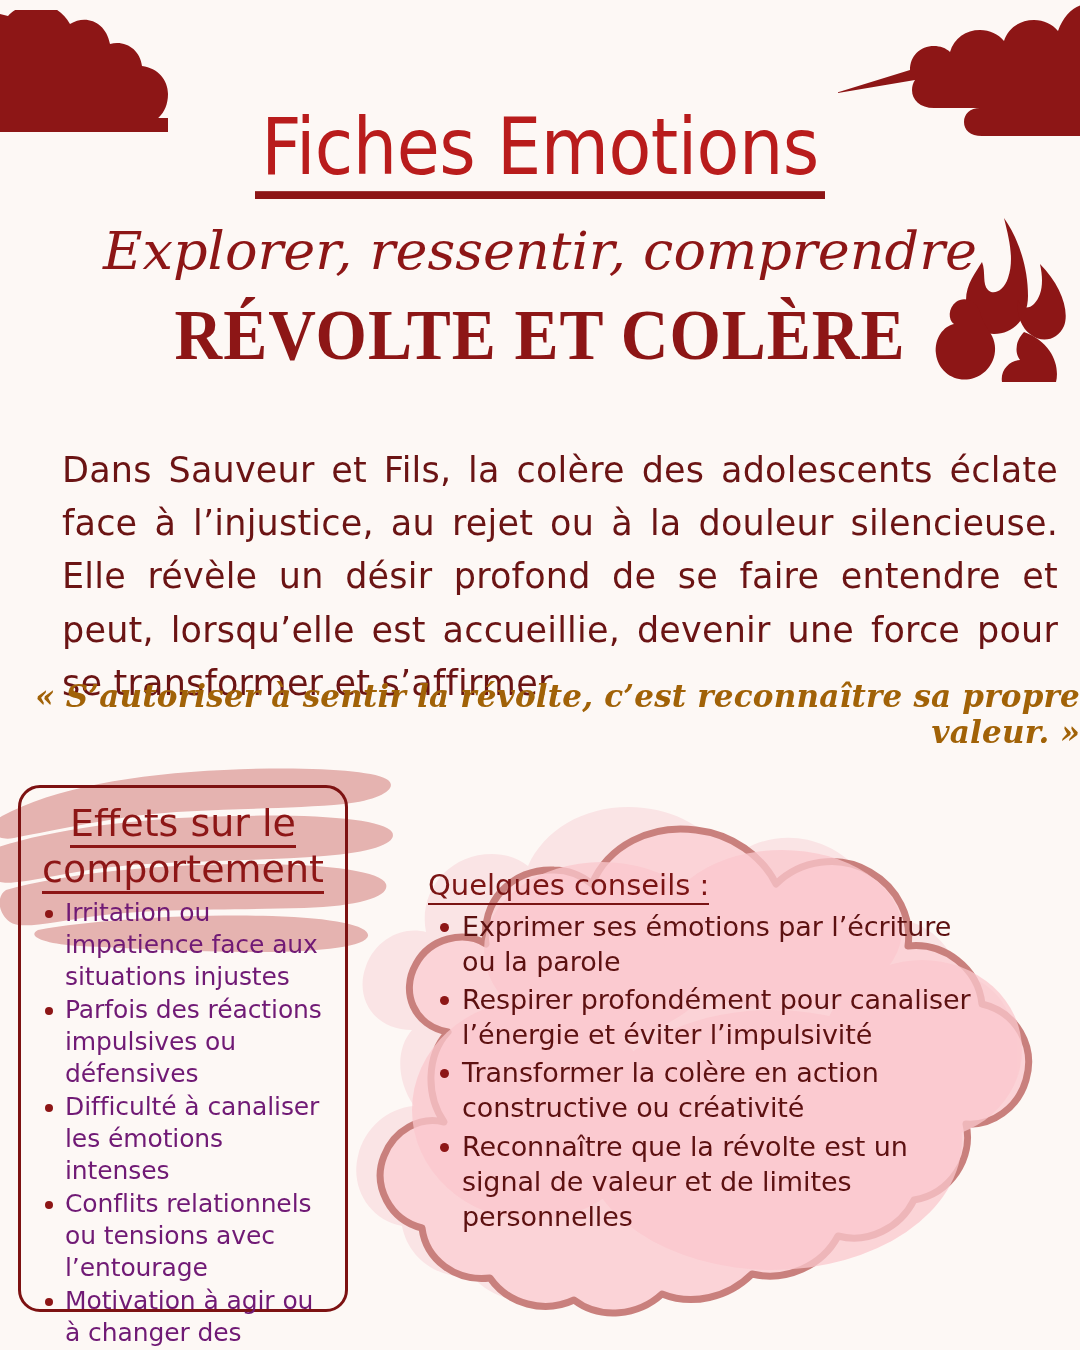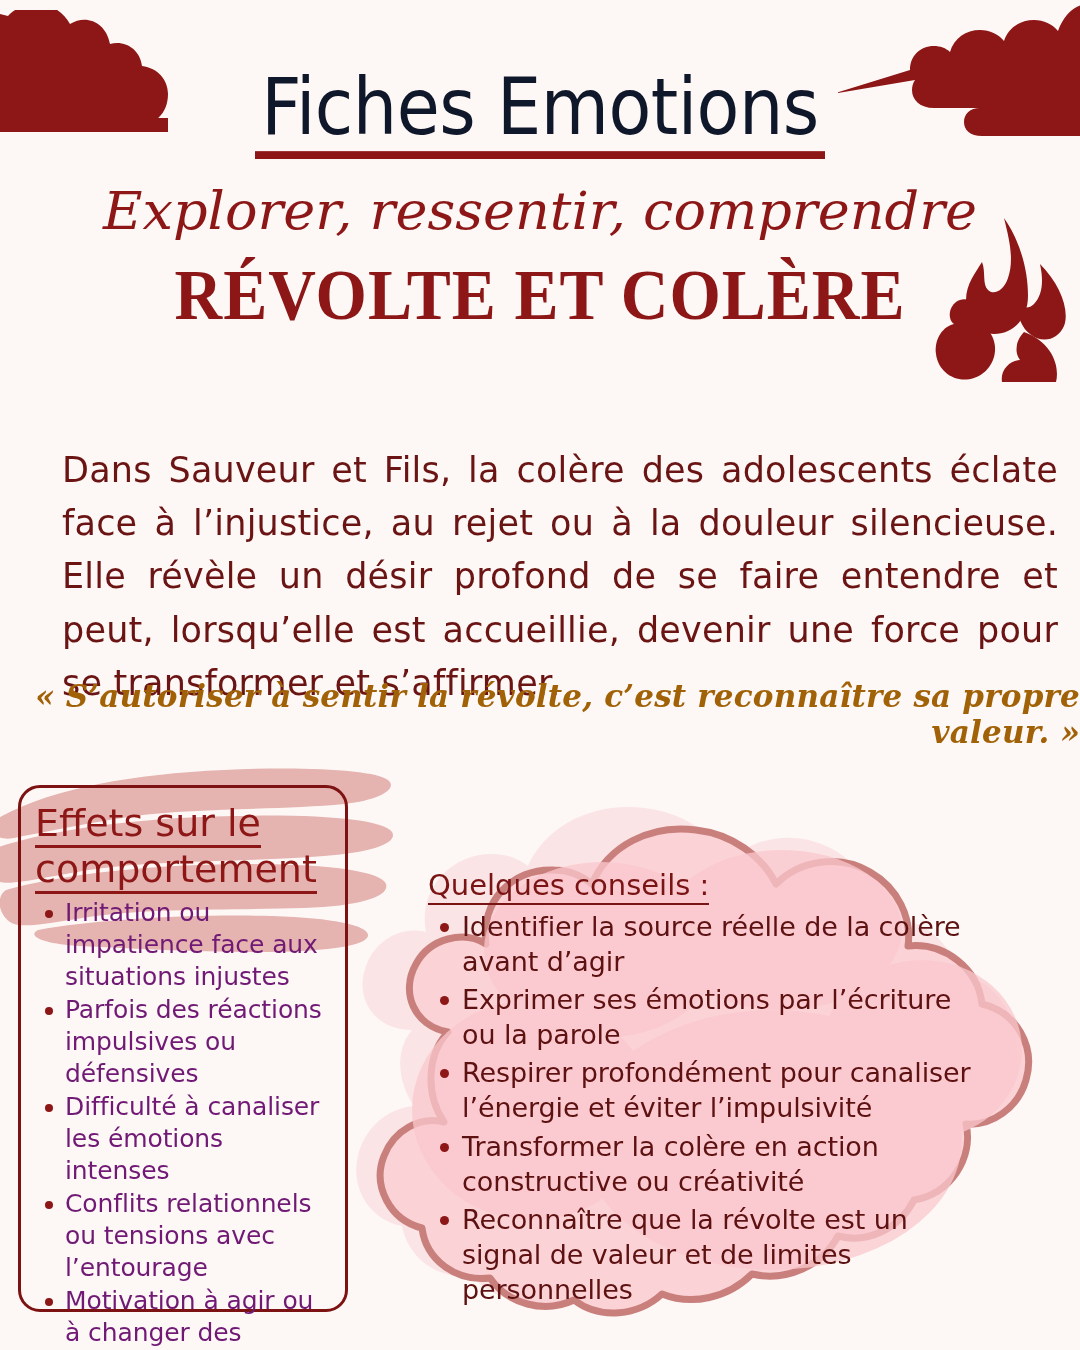--- a/index.html
+++ b/index.html
@@ -35,26 +35,26 @@
   
   .header {
     position: absolute;
     left: 0;
     top: 0;
     width: 1080px;
     text-align: center;
   }
   .title-main {
     margin: 0;
-    padding-top: 78px;
+    padding-top: 118px;
     font-family: "DejaVu Sans", sans-serif;
     font-size: 70px;
     font-weight: 400;
     letter-spacing: -0.5px;
-    color: #0f172a;
+    color: #b91c1c;
     line-height: 1;
     display: block;
   }
   .title-main .t-inner {
     display: inline-block;
     border-bottom: 7px solid #8d1616;
     padding: 0 6px 4px 6px;
     transform: scaleY(1.12);
     transform-origin: bottom center;
   }
@@ -133,20 +133,21 @@
     background: transparent;
     padding: 12px 14px 10px 14px;
   }
   .effects-title {
     margin: 0;
     font-family: "DejaVu Sans", sans-serif;
     font-size: 38px;
     line-height: 1.22;
     color: #8d1616;
     font-weight: 400;
+    text-align: center;
   }
   .effects-title .u {
     display: inline;
     border-bottom: 3px solid #8d1616;
     box-decoration-break: clone;
     -webkit-box-decoration-break: clone;
   }
   ul.bullets {
     list-style: none;
     margin: 4px 0 0 0;
@@ -317,21 +318,20 @@
         <ellipse cx="250" cy="170" rx="118" ry="88"></ellipse>
         <ellipse cx="430" cy="150" rx="120" ry="80"></ellipse>
         <ellipse cx="180" cy="330" rx="120" ry="110"></ellipse>
         <ellipse cx="420" cy="360" rx="190" ry="130"></ellipse>
         <ellipse cx="570" cy="270" rx="100" ry="90"></ellipse>
       </g>
     </svg>
     <div class="cloud-content">
       <div class="advice-title"><span class="u">Quelques conseils :</span></div>
       <ul class="bullets advice">
-        <li>Identifier la source réelle de la colère avant d’agir</li>
         <li>Exprimer ses émotions par l’écriture ou la parole</li>
         <li>Respirer profondément pour canaliser l’énergie et éviter l’impulsivité</li>
         <li>Transformer la colère en action constructive ou créativité</li>
         <li>Reconnaître que la révolte est un signal de valeur et de limites personnelles</li>
       </ul>
     </div>
   </div>
 
 </div>
 

